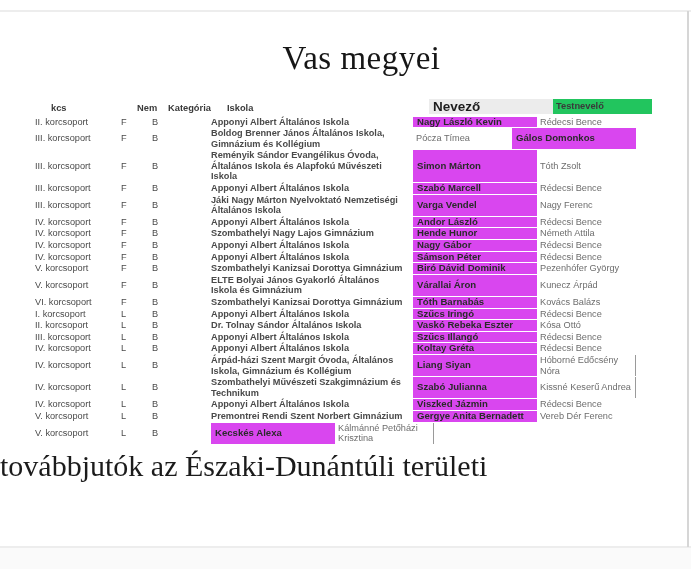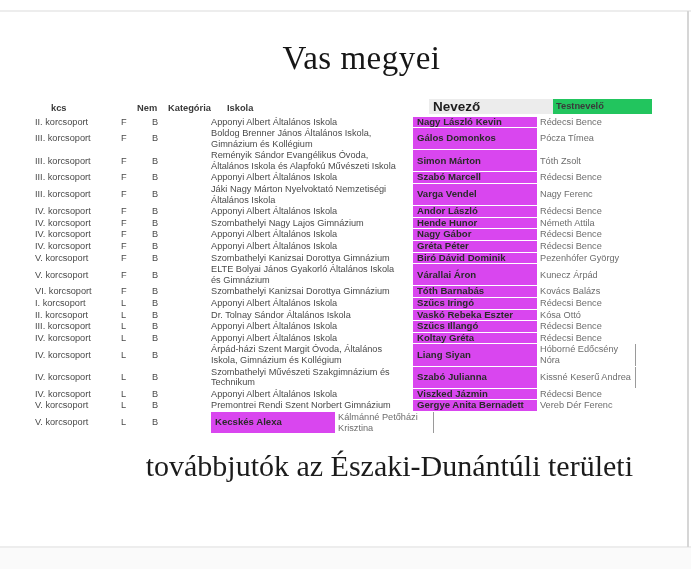--- a/index.html
+++ b/index.html
@@ -20,39 +20,39 @@
   }
 
   .tbl{position:absolute;left:35px;top:99px;width:622px;}
   .hrow,.row{display:flex;align-items:center;}
   .hrow{align-items:flex-end;padding-bottom:2px;margin-left:16px;}
   .row{padding:0.5px 0;}
   .c{box-sizing:border-box;flex:none;}
   .c-kcs{width:78px;}
   .c-nem{width:39px;padding-left:8px;}
   .c-kat{width:59px;}
-  .c-isk{width:202px;padding-right:7px;}
+  .c-isk{width:202px;padding-right:7px;font-weight:bold;}
   .c-nev{width:124px;padding-left:4px;align-self:stretch;display:flex;align-items:center;}
   .c-tst{width:99px;padding-left:3px;align-self:stretch;display:flex;align-items:center;}
 
   .hrow .c{font-weight:bold;color:#3a3a3a;font-size:9.3px;line-height:11px;}
   .hrow .c-nev{font-size:13.5px;color:#1e1e1e;line-height:15px;background:#ececec;}
   .hrow .c-tst{background:#22c55e;}
 
   .row .c{font-size:9.2px;line-height:10.6px;color:#4a4a4a;}
   .row .c-nev{background:#d946ef;font-weight:bold;font-size:9.6px;color:#2a2a2a;}
   .row .c-tst{color:#6d6d6d;}
 
   
   .row:nth-child(17) .c-tst,
   .row:nth-child(18) .c-tst,
   .row:nth-child(21) .c-tst{border-right:1px solid #9a9a9a;}
 
   .footer-text{
-    position:absolute;left:0;top:446px;width:633px;text-align:right;
+    position:absolute;left:0;top:446px;width:633px;text-align:left;
     font-family:"Liberation Serif",serif;font-size:30px;line-height:39px;color:#1b1b1b;
   }
 </style>
 </head>
 <body>
 
 <div id="stage">
 
   <div class="frame-top"></div>
 
@@ -75,22 +75,22 @@
     <div class="c c-isk">Apponyi Albert Általános Iskola</div>
     <div class="c c-nev">Nagy László Kevin</div>
     <div class="c c-tst">Rédecsi Bence</div>
   </div>
 
   <div class="row">
     <div class="c c-kcs">III. korcsoport</div>
     <div class="c c-nem">F</div>
     <div class="c c-kat">B</div>
     <div class="c c-isk">Boldog Brenner János Általános Iskola, Gimnázium és Kollégium</div>
+    <div class="c c-tst">Pócza Tímea</div>
     <div class="c c-nev">Gálos Domonkos</div>
-    <div class="c c-tst">Pócza Tímea</div>
   </div>
 
   <div class="row">
     <div class="c c-kcs">III. korcsoport</div>
     <div class="c c-nem">F</div>
     <div class="c c-kat">B</div>
     <div class="c c-isk">Reményik Sándor Evangélikus Óvoda, Általános Iskola és Alapfokú Művészeti Iskola</div>
     <div class="c c-nev">Simon Márton</div>
     <div class="c c-tst">Tóth Zsolt</div>
   </div>
@@ -138,21 +138,21 @@
     <div class="c c-isk">Apponyi Albert Általános Iskola</div>
     <div class="c c-nev">Nagy Gábor</div>
     <div class="c c-tst">Rédecsi Bence</div>
   </div>
 
   <div class="row">
     <div class="c c-kcs">IV. korcsoport</div>
     <div class="c c-nem">F</div>
     <div class="c c-kat">B</div>
     <div class="c c-isk">Apponyi Albert Általános Iskola</div>
-    <div class="c c-nev">Gréta Péter</div>
+    <div class="c c-nev">Sámson Péter</div>
     <div class="c c-tst">Rédecsi Bence</div>
   </div>
 
   <div class="row">
     <div class="c c-kcs">V. korcsoport</div>
     <div class="c c-nem">F</div>
     <div class="c c-kat">B</div>
     <div class="c c-isk">Szombathelyi Kanizsai Dorottya Gimnázium</div>
     <div class="c c-nev">Biró Dávid Dominik</div>
     <div class="c c-tst">Pezenhófer György</div>

